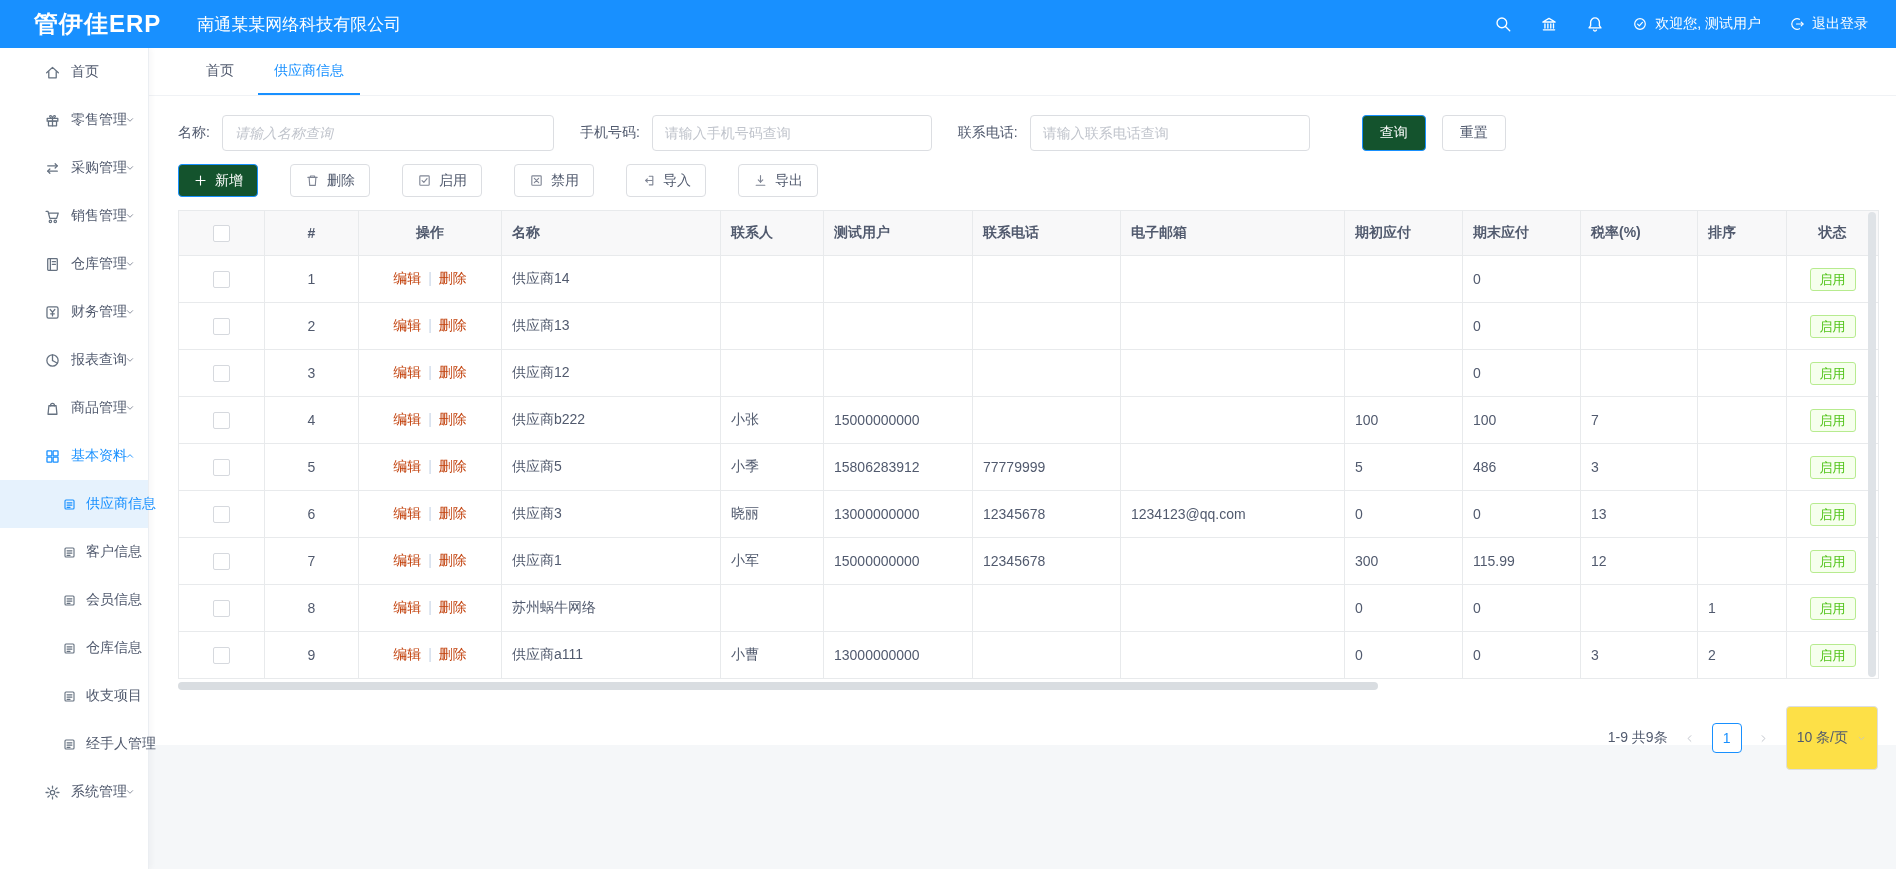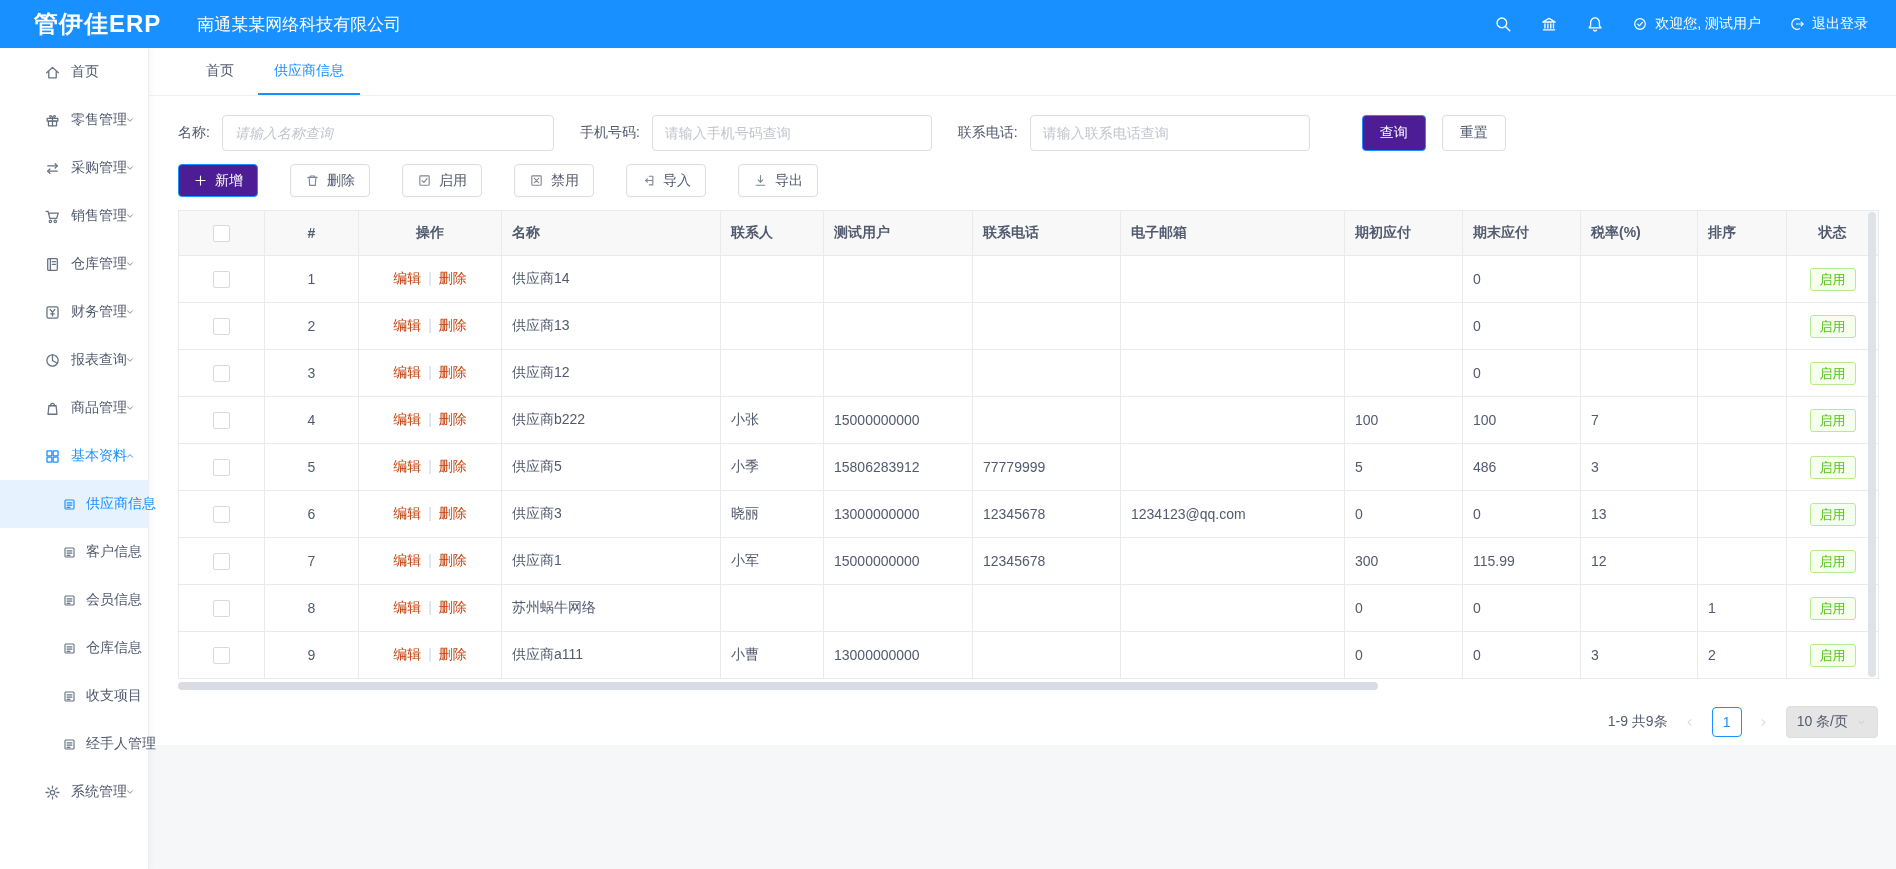--- a/index.html
+++ b/index.html
@@ -41,21 +41,21 @@
   
   .frow{display:flex;align-items:center;padding-top:19px;}
   .fgroup{display:flex;align-items:center;margin-right:26px;}
   .fgroup label{font-size:14px;color:#515a6e;margin-right:12px;white-space:nowrap;}
   .inp{height:36px;box-sizing:border-box;border:1px solid #dcdee2;border-radius:4px;padding:0 12px;font-size:14px;color:#515a6e;outline:none;font-family:inherit;}
   .inp::placeholder{color:#c0c4cc;}
   .w1{width:332px;font-style:italic;} .w2{width:280px;}
   .btn{height:33px;box-sizing:border-box;border-radius:4px;border:1px solid #dcdee2;background:#fff;color:#515a6e;font-size:14px;padding:0 14px;display:inline-flex;align-items:center;gap:7px;cursor:pointer;font-family:inherit;white-space:nowrap;}
   .btn .bic{display:inline-flex;width:15px;height:15px;color:#808695;}
   .btn .bic svg{width:100%;height:100%;}
-  .btn.primary{background:#4c1d95;border-color:#1890ff;color:#fff;}
+  .btn.primary{background:#14532d;border-color:#1890ff;color:#fff;}
   .btn.primary .bic{color:#fff;}
   .fbtn{height:36px;margin-left:16px;padding:0 17px;}
   .fbtn.primary{margin-left:26px;}
 
   
   .toolbar{display:flex;align-items:center;margin-top:13px;gap:32px;}
 
   
   .table-wrap{position:relative;margin-top:13px;width:1700px;}
   table.grid{border-collapse:collapse;table-layout:fixed;width:1700px;}
@@ -68,21 +68,21 @@
   .ops .sep{color:#c9d6e8;margin:0 7px;}
   .badge{display:inline-block;padding:2px 9px;font-size:13px;line-height:17px;border:1px solid #b7eb8f;color:#52c41a;background:#f6ffed;border-radius:3px;}
   .vscroll{position:absolute;top:2px;bottom:2px;right:2px;width:8px;border-radius:4px;background:#dfe3e7;}
   .hscroll{margin-top:3px;width:1200px;height:8px;border-radius:4px;background:#d9dde1;}
 
   
   .pager{display:flex;align-items:center;justify-content:flex-end;margin-top:16px;gap:10px;font-size:14px;color:#515a6e;}
   .pbtn{display:inline-flex;width:24px;height:24px;align-items:center;justify-content:center;color:#c0c4cc;cursor:pointer;}
   .pbtn svg{width:13px;height:13px;}
   .pnum{display:inline-flex;width:28px;height:28px;align-items:center;justify-content:center;border:1px solid #1890ff;color:#1890ff;border-radius:4px;background:#fff;cursor:pointer;}
-  .psize{display:inline-flex;height:30px;align-items:center;gap:8px;border:1px solid #dcdee2;border-radius:4px;padding:0 10px;background:#e5e5e5;cursor:pointer;color:#515a6e;}
+  .psize{display:inline-flex;height:30px;align-items:center;gap:8px;border:1px solid #dcdee2;border-radius:4px;padding:16px 10px;background:#fde047;cursor:pointer;color:#515a6e;}
   .psize .chev{display:inline-flex;width:11px;height:11px;color:#c0c4cc;}
   .psize .chev svg{width:100%;height:100%;}
 </style>
 </head>
 <body>
 
 <div class="app">
 
   <header class="topbar">
     <div class="logo">管伊佳ERP</div>

